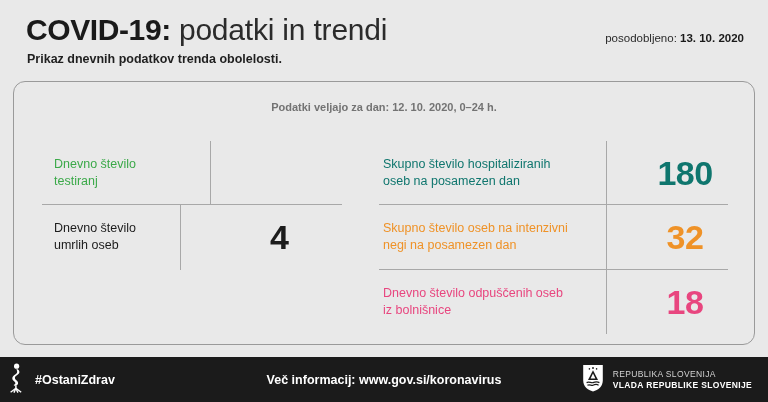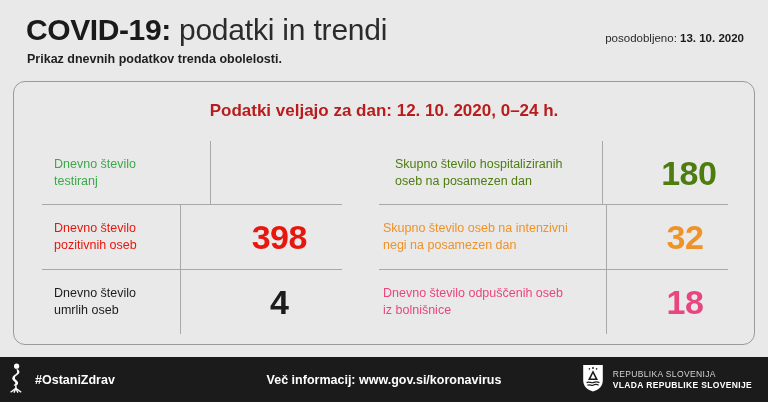--- a/index.html
+++ b/index.html
@@ -65,23 +65,23 @@
     width:742px; height:264px;
     border:1px solid #9a9a9a;
     border-radius:12px;
     background:#e9e9e9;
   }
   #card-heading {
     position:absolute;
     left:0; top:19px;
     width:100%;
     text-align:center;
-    font-size:17px;
-    font-weight:bold;
-    color:#b91c1c;
+    font-size:11px;
+    font-weight:bold;
+    color:#737373;
     white-space:nowrap;
   }
 
   
   #grid {
     position:absolute;
     left:28px; top:59px;
     width:686px; height:193px;
     display:flex;
   }
@@ -132,21 +132,21 @@
   .col.left .vdiv  { margin:0; }
 
   
   .col.right .label { width:240px; padding-left:4px; }
   .col.right .value { width:108px; text-align:center; }
 
   
   .c-green  { color:#3ba949; }
   .c-red    { color:#e8170d; }
   .c-dark   { color:#1c1c1c; }
-  .c-blue   { color:#4d7c0f;margin-left:12px; }
+  .c-blue   { color:#0f766e; }
   .c-orange { color:#ef9227; }
   .c-pink   { color:#e8467f; }
 
   
   #footer {
     position:absolute;
     left:0; top:357px;
     width:768px; height:45px;
     background:#1b1b1b;
   }
@@ -220,26 +220,20 @@
   <div id="grid">
 
     <div class="col left">
 
       <div class="row">
         <div class="label c-green">Dnevno število testiranj</div>
         <div class="vdiv"></div>
         <div class="rule"></div>
       </div>
 
-      <div class="row">
-        <div class="label c-red">Dnevno število pozitivnih oseb</div>
-        <div class="vdiv"></div>
-        <div class="value c-red">398</div>
-        <div class="rule"></div>
-      </div>
 
       <div class="row last">
         <div class="label c-dark">Dnevno število umrlih oseb</div>
         <div class="vdiv"></div>
         <div class="value c-dark">4</div>
 
       </div>
 
     </div>
 

